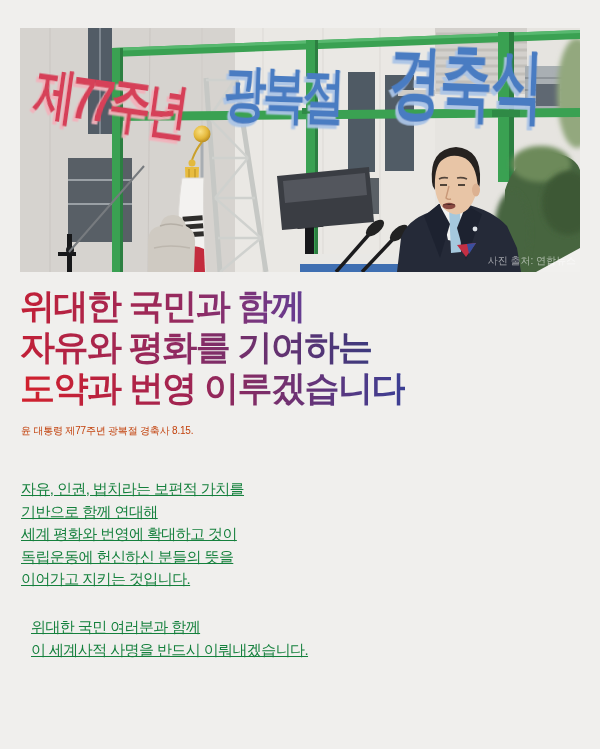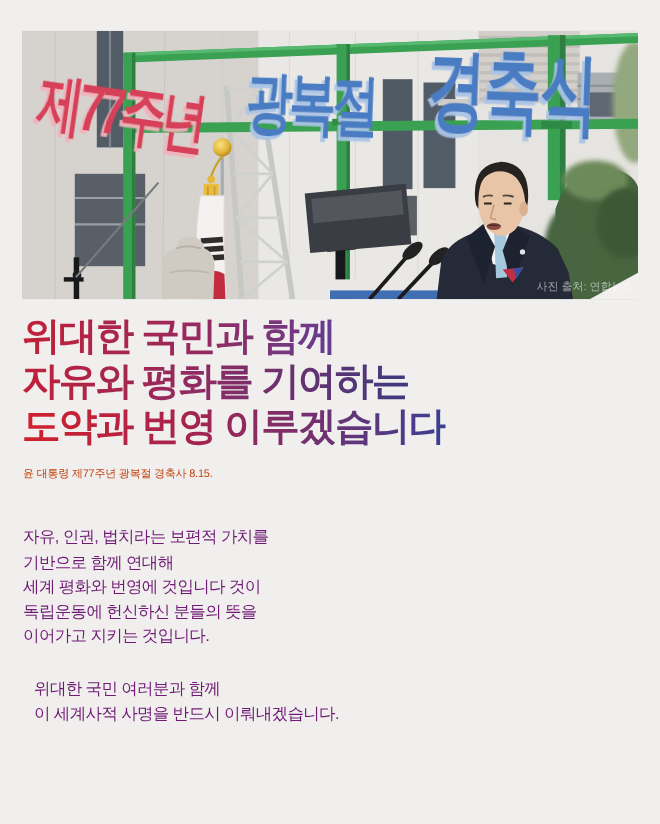--- a/index.html
+++ b/index.html
@@ -30,21 +30,21 @@
     .hl.l1{background-image:linear-gradient(90deg,#c22037 0%,#942a60 58%,#653d92 100%);}
     .hl.l2{background-image:linear-gradient(90deg,#c22037 0%,#8f2a62 45%,#3d3a7e 100%);}
     .hl.l3{background-image:linear-gradient(90deg,#d2202c 0%,#a22451 42%,#3b3f94 100%);}
   }
 
   .subtitle{
     position:absolute;left:21px;top:424px;margin:0;
     font-size:10px;color:#c2410c;letter-spacing:-0.2px;
   }
 
-  .bodytext{position:absolute;left:21px;margin:0;font-size:15px;line-height:22.5px;color:#701a75;letter-spacing:-0.6px;}
+  .bodytext{position:absolute;left:21px;margin:0;font-size:15px;line-height:22.5px;color:#15803d;letter-spacing:-0.6px;text-decoration:underline;}
   .bodytext.p1{top:478px;}
   .bodytext.p2{top:616px;margin-left:10px;}
   .bodytext span{display:block;}
 
   .footer{
     position:absolute;left:29px;top:704px;
     display:flex;align-items:center;gap:9px;
   }
   .footer .org{
     font-size:11px;font-weight:bold;color:#0f172a;letter-spacing:-0.5px;
@@ -238,21 +238,21 @@
     <span class="hl l1">위대한 국민과 함께</span>
     <span class="hl l2">자유와 평화를 기여하는</span>
     <span class="hl l3">도약과 번영 이루겠습니다</span>
   </h1>
 
   <p class="subtitle">윤 대통령 제77주년 광복절 경축사 8.15.</p>
 
   <div class="bodytext p1">
     <span>자유, 인권, 법치라는 보편적 가치를</span>
     <span>기반으로 함께 연대해</span>
-    <span>세계 평화와 번영에 것입니다 것이</span>
+    <span>세계 평화와 번영에 확대하고 것이</span>
     <span>독립운동에 헌신하신 분들의 뜻을</span>
     <span>이어가고 지키는 것입니다.</span>
   </div>
   <div class="bodytext p2">
     <span>위대한 국민 여러분과 함께</span>
     <span>이 세계사적 사명을 반드시 이뤄내겠습니다.</span>
   </div>
 
   <div class="footer">
     <span style="display:inline-flex;">

